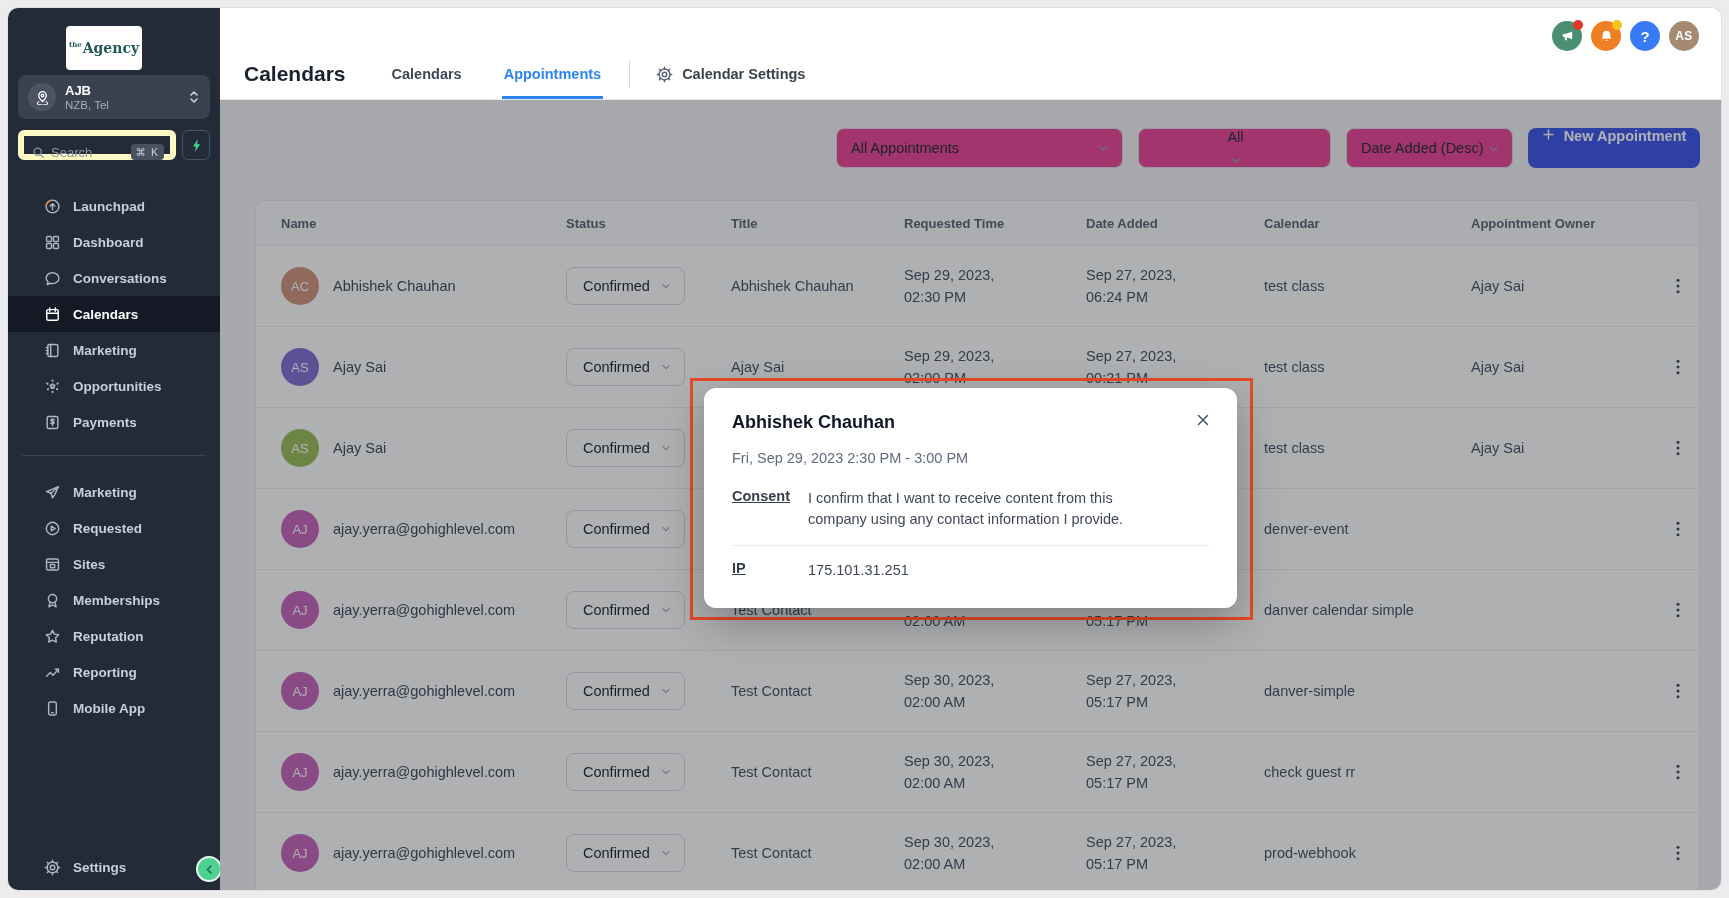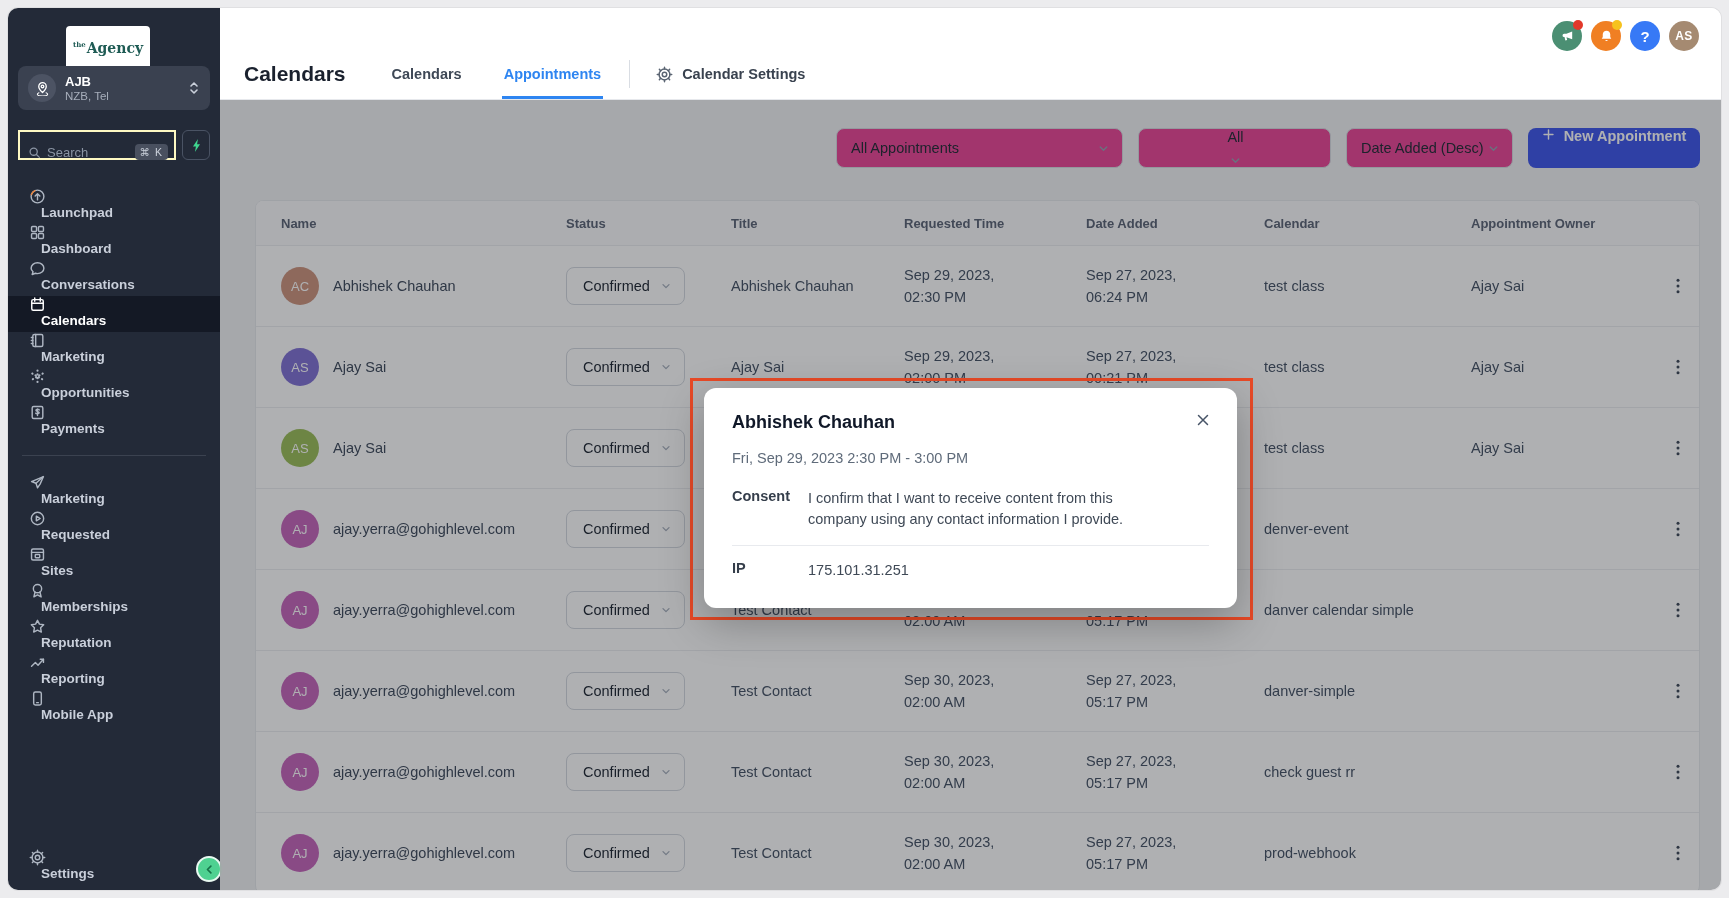--- a/index.html
+++ b/index.html
@@ -3,37 +3,37 @@
 <meta charset="utf-8">
 <style>
   * { margin:0; padding:0; box-sizing:border-box; }
   html,body { width:1729px; height:898px; }
   body { font-family:"Liberation Sans","DejaVu Sans",sans-serif; background:#ececee; overflow:hidden; }
   .page { width:1729px; height:898px; padding:8px; }
   .app { position:relative; width:1713px; height:882px; background:#fff; border-radius:10px; overflow:hidden; display:flex; box-shadow:0 0 0 1px #e0e0e2; }
 
   
   .sidebar { position:relative; width:212px; height:100%; background:#232a38; flex:0 0 212px; }
-  .logo-box { position:absolute; left:58px; top:18px; width:84px; height:44px; background:#ffffff; border-radius:4px; display:flex; align-items:center; justify-content:center; }
+  .logo-box { position:absolute; left:58px; top:18px; width:76px; height:44px; background:#ffffff; border-radius:4px; display:flex; align-items:center; justify-content:center; }
   .logo-text { font-family:"DejaVu Serif","Liberation Serif",serif; font-weight:bold; color:#1e5b54; font-size:14px; }
   .logo-text .the { font-size:7px; vertical-align:super; margin-right:1px; }
-  .account { position:absolute; left:10px; top:58px; width:192px; height:44px; background:#3a4150; border-radius:8px; display:flex; align-items:center; padding:0 10px; cursor:pointer; }
+  .account { position:absolute; left:10px; top:67px; width:192px; height:44px; background:#3a4150; border-radius:8px; display:flex; align-items:center; padding:0 10px; cursor:pointer; }
   .acc-av { width:28px; height:28px; border-radius:50%; background:#4c5363; display:flex; align-items:center; justify-content:center; flex:0 0 28px; }
   .acc-texts { margin-left:9px; flex:1; overflow:hidden; }
   .acc-name { color:#fff; font-size:13px; font-weight:bold; line-height:15px; }
   .acc-sub { color:#a7aebb; font-size:11.5px; line-height:14px; }
   .searchrow { position:absolute; left:10px; top:122px; width:192px; display:flex; gap:6px; }
-  .search { flex:1; height:30px; border:2px solid #fef9c3; border-radius:0; display:flex; align-items:center; padding:14px 6px 0 8px; color:#8a94a3; cursor:text; }
+  .search { flex:1; height:30px; border:6px solid #fef9c3; border-radius:6px; display:flex; align-items:center; padding:14px 6px 0 8px; color:#8a94a3; cursor:text; }
   .search .ph { font-size:13px; margin-left:6px; flex:1; }
   .kbd { background:#49505f; color:#ccd2dc; border-radius:4px; font-size:10.5px; padding:2px 5px; letter-spacing:1px; }
   .bolt-btn { width:28px; height:30px; border:1px solid #4a5364; background:transparent; border-radius:6px; display:flex; align-items:center; justify-content:center; cursor:pointer; }
   .nav { position:absolute; left:0; width:212px; }
   #nav-main { top:180px; }
   #nav-secondary { top:466px; }
-  .nav-item { height:36px; display:flex; align-items:flex-start; padding-left:21px; cursor:pointer;flex-direction:column; }
+  .nav-item { height:36px; display:flex; align-items:center; padding-left:36px; cursor:pointer; }
   .nav-item .nav-ic { width:17px; height:17px; color:#aeb6c2; display:flex; align-items:center; }
   .nav-item .nav-lb { margin-left:12px; color:#c9cfda; font-size:13.5px; font-weight:bold; }
   .nav-item.active { background:#141925; }
   .nav-item.active .nav-lb { color:#ffffff; }
   .nav-item.active .nav-ic { color:#ffffff; }
   .side-divider { position:absolute; left:14px; top:447px; width:184px; height:1px; background:#3b4250; }
   #nav-settings { position:absolute; left:0; bottom:5px; width:252px; }
   .collapse-btn { position:absolute; right:-2px; bottom:8px; width:26px; height:26px; border-radius:50%; background:#4fd191; border:2px solid #e9f9f1; display:flex; align-items:center; justify-content:center; cursor:pointer; color:#17734a; z-index:3; }
 
   
@@ -77,21 +77,21 @@
   .kebab { color:#3f4a5a; display:flex; align-items:center; justify-content:center; width:47px; cursor:pointer; }
 
   
   .dim { position:absolute; inset:0; background:rgba(13,16,22,0.33); z-index:5; }
   .annotation { position:absolute; left:470px; top:278px; width:563px; height:242px; border:3px solid #e84a27; z-index:6; }
   .modal { position:absolute; left:484px; top:288px; width:533px; height:220px; background:#fff; border-radius:12px; box-shadow:0 14px 44px rgba(0,0,0,.28); z-index:7; padding:24px 28px; }
   .m-title { font-size:18px; font-weight:bold; color:#101828; }
   .m-close { position:absolute; top:24px; right:26px; background:none; border:none; color:#475467; cursor:pointer; display:flex; }
   .m-date { margin-top:17px; font-size:14.5px; color:#5f6b7a; }
   .m-row { display:grid; grid-template-columns:76px 1fr; margin-top:22px; align-items:start; }
-  .m-label { font-size:14.5px; font-weight:bold; color:#353e4b; }
+  .m-label { font-size:14.5px; font-weight:bold; color:#353e4b;text-decoration:underline; }
   .m-val { font-size:14.5px; color:#3f4956; line-height:21px; max-width:362px; }
   .m-div { height:1px; background:#e8eaee; margin:15px 0 14px; }
   .m-row.ip { margin-top:0; }
   svg { display:block; }
 </style>
 </head>
 <body>
 
 <div class="page">
   <div class="app">

